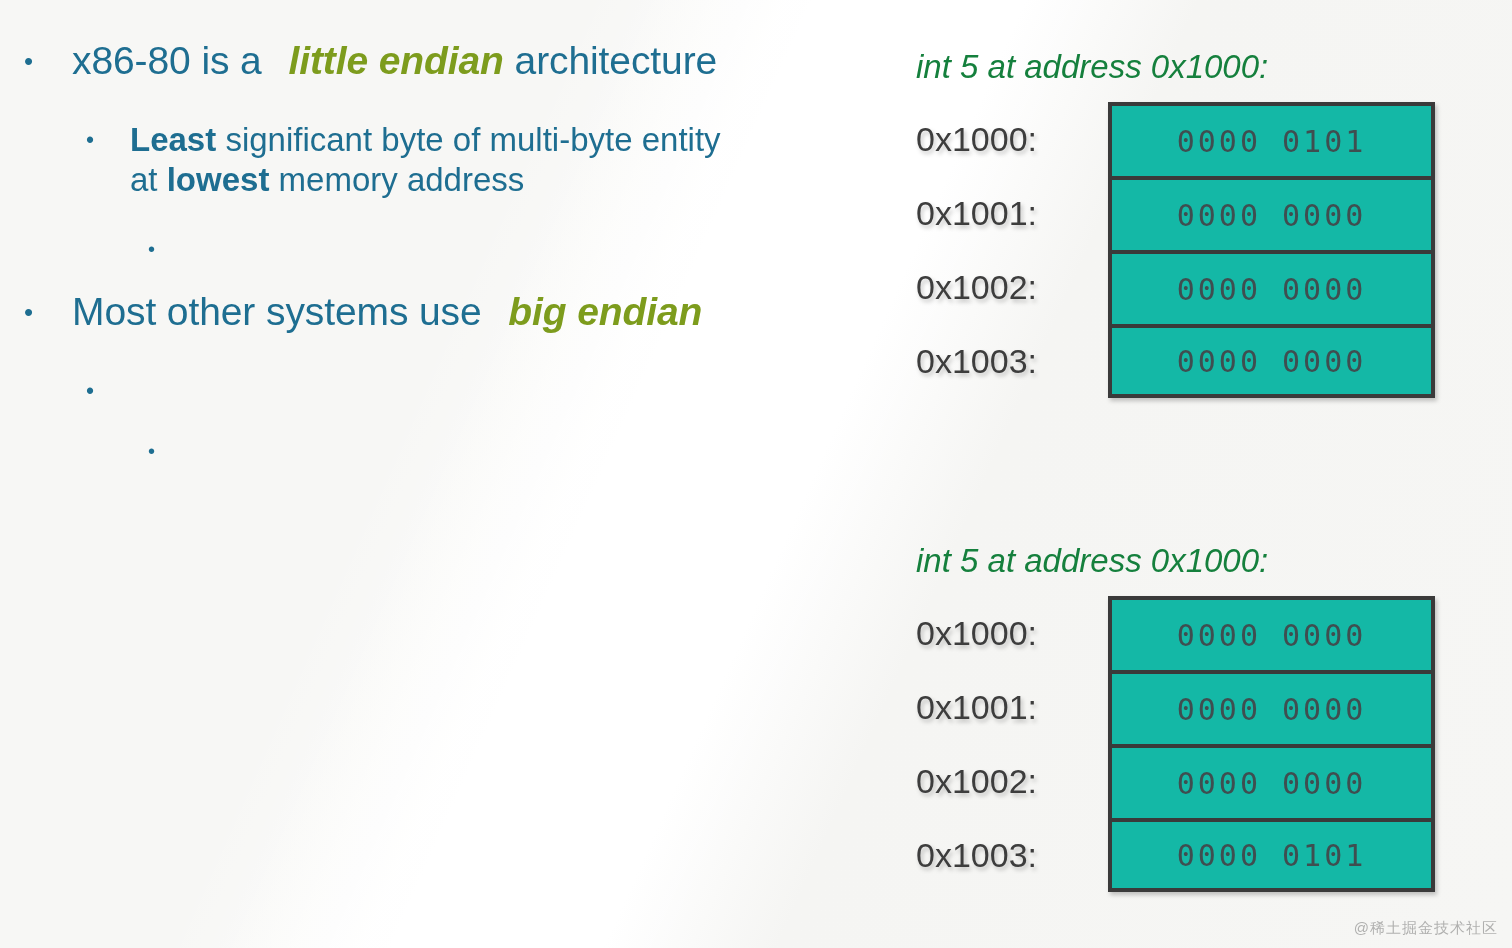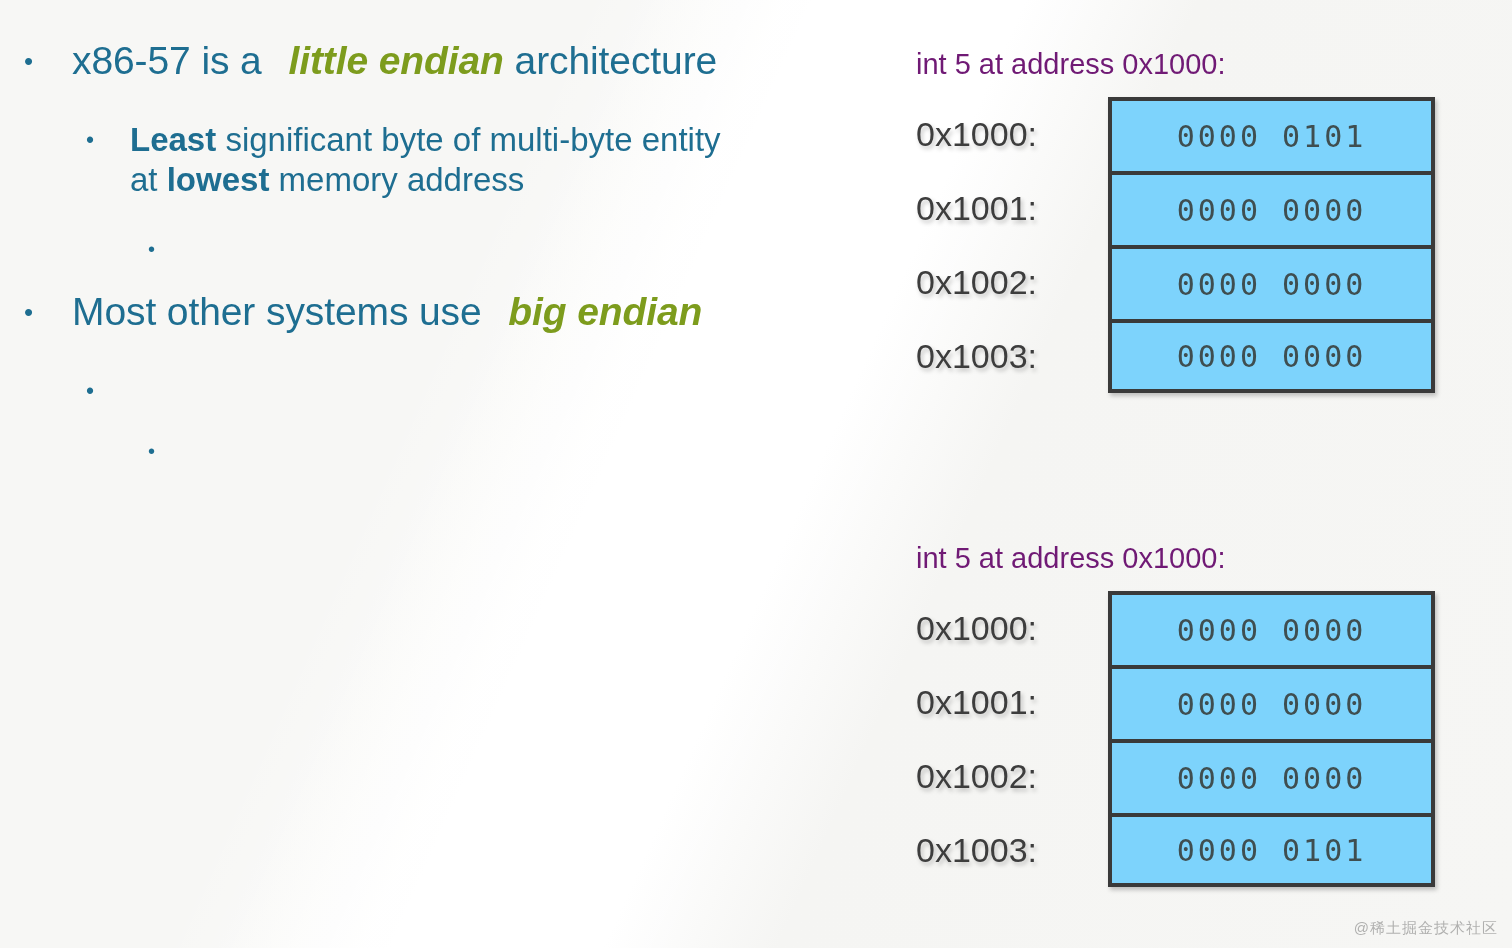--- a/index.html
+++ b/index.html
@@ -128,24 +128,25 @@
   .gap-c { height: 26px; }
 
   
   .mem-block {
     position: absolute;
   }
   #mem-block-little { left: 916px; top: 48px; }
   #mem-block-big    { left: 916px; top: 542px; }
 
   .mem-title {
-    font-size: 29px;
-    color: #701a75;
+    font-size: 33px;
+    color: #15803d;
     white-space: nowrap;
     margin-bottom: 16px;
+    font-style: italic;
   }
 
   .mem-rows {
     display: flex;
     flex-direction: column;
   }
   .mem-row {
     display: flex;
     align-items: center;
     height: 74px;
@@ -155,21 +156,21 @@
     width: 192px;
     font-size: 34px;
     color: #3d3d3d;
     white-space: nowrap;
     line-height: 1;
   }
   .cell {
     width: 327px;
     height: 74px;
     box-sizing: border-box;
-    background: #7dd3fc;
+    background: #14b8a6;
     border: 4px solid #3a3a3a;
     border-bottom-width: 0;
     display: flex;
     align-items: center;
     justify-content: center;
     font-family: "DejaVu Sans Mono", monospace;
     font-size: 30px;
     color: #3f4e50;
     letter-spacing: 3px;
     position: relative;
@@ -197,21 +198,21 @@
 <body>
 
 <div id="slide-bg"></div>
 
 <div id="slide">
 
   <div id="bullets">
 
     <div class="bullet lvl1">
       <span class="dot">•</span>
-      <span class="txt"><span>x86-57 is a </span><span class="em-green">little endian</span><span> architecture</span></span>
+      <span class="txt"><span>x86-80 is a </span><span class="em-green">little endian</span><span> architecture</span></span>
     </div>
 
     <div class="gap-a"></div>
 
     <div class="bullet lvl2">
       <span class="dot">•</span>
       <span class="txt"><span class="strong">Least</span><span> significant byte of multi-byte entity at </span><span class="strong">lowest</span><span> memory address</span></span>
     </div>
 
     <div class="gap-b"></div>

